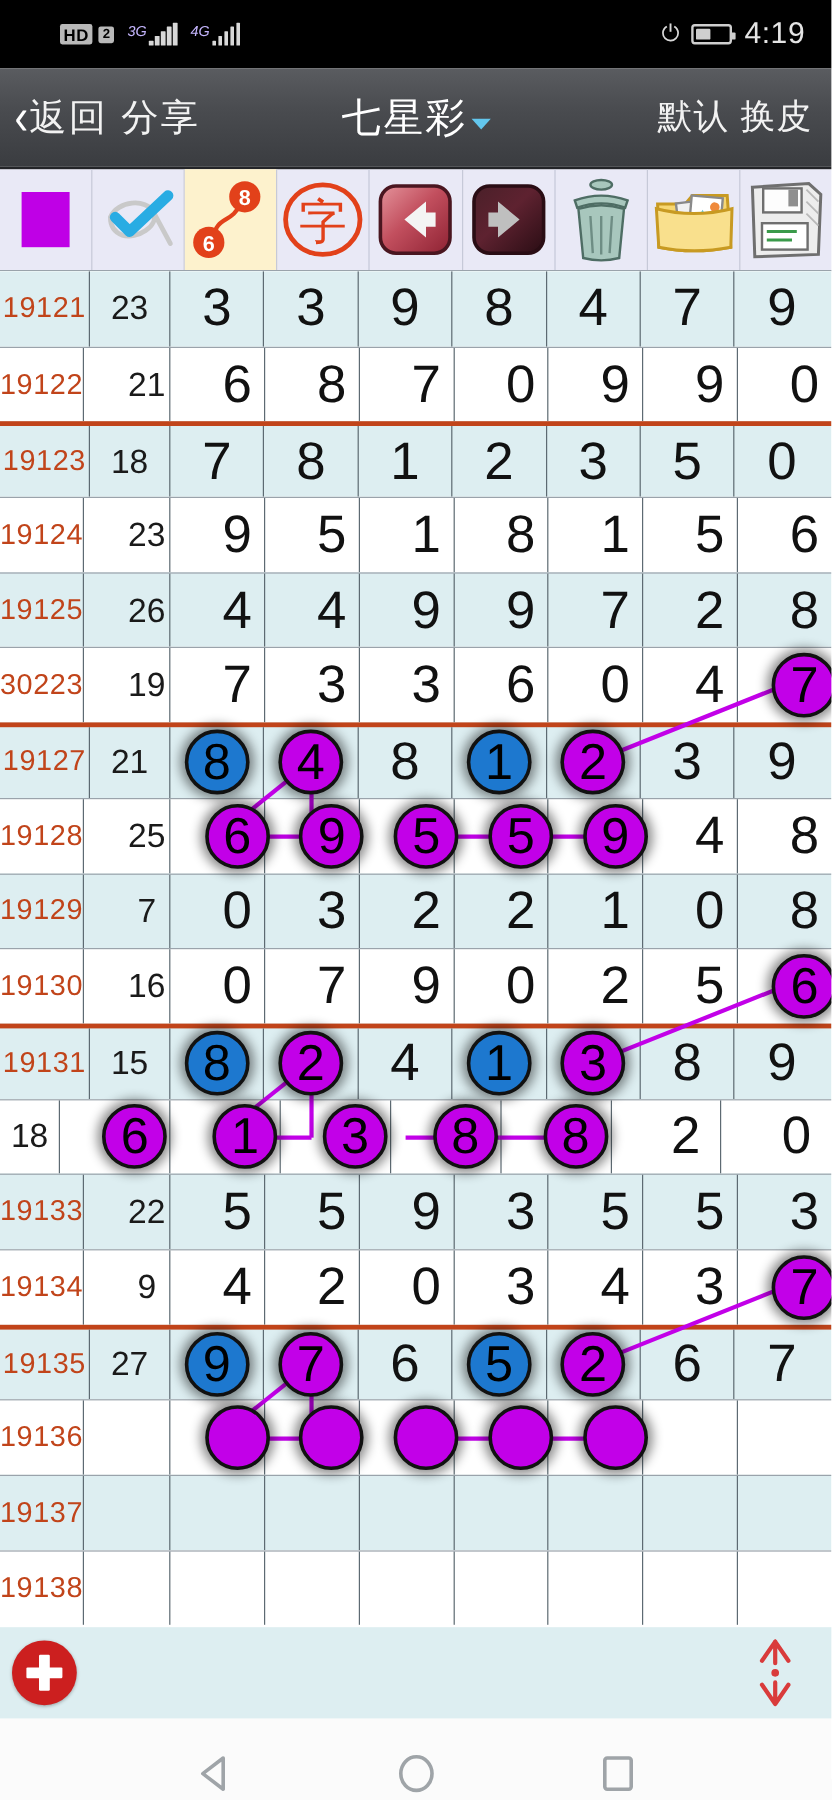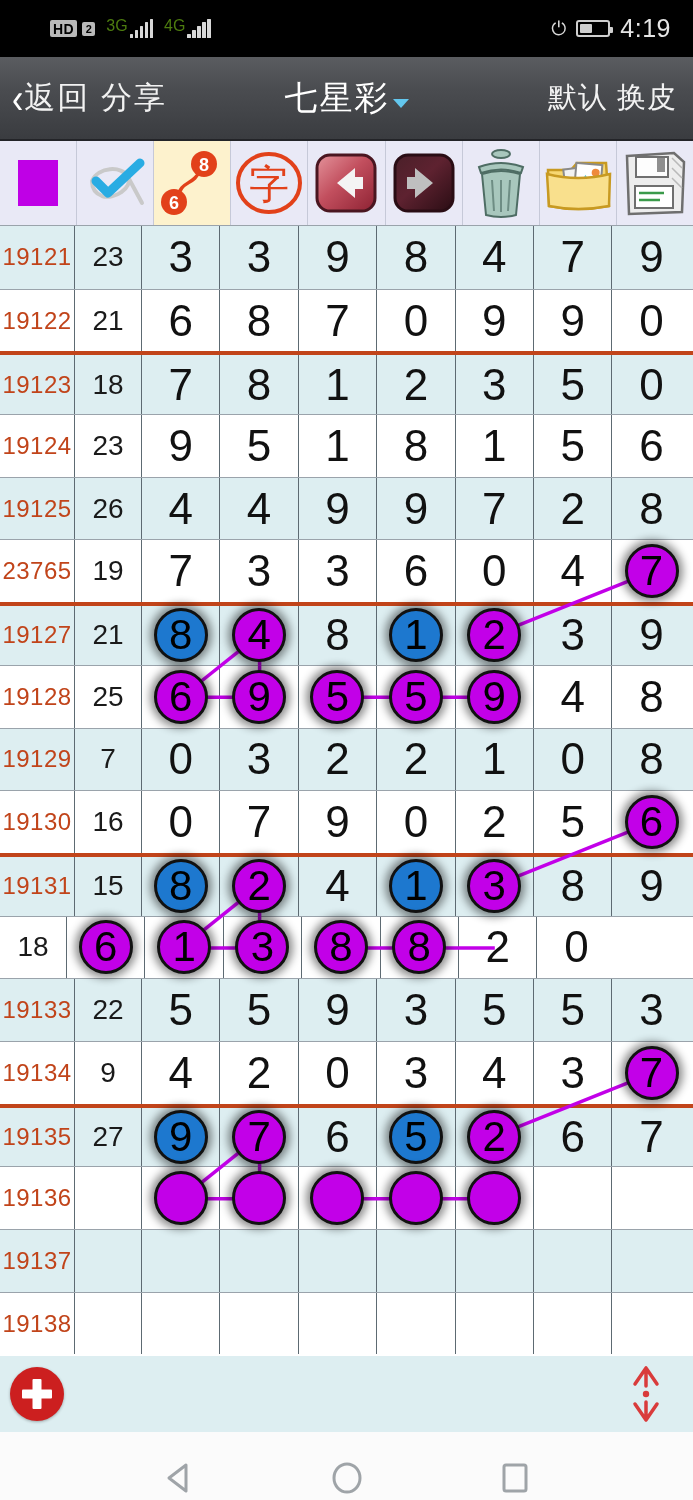--- a/index.html
+++ b/index.html
@@ -25,21 +25,21 @@
     display: inline-flex; align-items: center; justify-content: center;
     background: #b9b9b9; color: #000; font-size: 14px; font-weight: bold;
     height: 17px; padding: 0 3px; border-radius: 2px; letter-spacing: .5px;
   }
   .sim2 {
     display: inline-flex; align-items: center; justify-content: center;
     background: #b9b9b9; color: #000; font-size: 11px; font-weight: bold;
     width: 13px; height: 14px; border-radius: 2px;
   }
   .netgrp { display: flex; align-items: flex-end; gap: 1px; position: relative; margin-left: 6px; }
-  .netlbl { font-size: 16px; line-height: 12px; color: #4d7c0f; margin-right: 1px; align-self: flex-start; }
+  .netlbl { font-size: 12px; line-height: 12px; color: #c4b5fd; margin-right: 1px; align-self: flex-start; font-style: italic; }
   .bars { display: flex; align-items: flex-end; gap: 1.5px; height: 18px; }
   .bars i { width: 3.5px; background: #d8d8d8; display: block; border-radius: .5px; }
   .bars i:nth-child(1) { height: 4px; }
   .bars i:nth-child(2) { height: 8px; }
   .bars i:nth-child(3) { height: 12px; }
   .bars i:nth-child(4) { height: 16px; }
   .bars i:nth-child(5) { height: 19px; }
   .bt-icon { font-size: 19px; line-height: 19px; color: #d8d8d8; }
   .battery {
     width: 34px; height: 17px; border: 2px solid #cfcfcf; border-radius: 3px;
@@ -98,21 +98,21 @@
     position: relative; width: 693px; height: 1130px;
     background: #ffffff; overflow: hidden;
   }
   .row {
     position: relative; display: flex; height: 62.7px; width: 693px;
     align-items: stretch;
   }
   .row.shade { background: #ddeef1; }
   .row.plain { background: #ffffff; }
   .row.thickline { border-top: 4px solid #c1441a; }
-  .row.thinline  { border-top: 1px solid #9aa3ab; }
+  .row.thinline  { border-top: 1px solid #9aa3ab; gap: 33px; }
   .cell {
     position: relative; display: flex; align-items: center; justify-content: center;
     border-right: 1px solid #5d6a72; color: #111111;
   }
   .c-id    { width: 75px;  font-size: 24px; color: #c1441a; letter-spacing: .5px; text-align: center; }
   .c-sum   { width: 67px;  font-size: 28px; color: #1a1a1a; }
   .c-d     { width: 78.4px; font-size: 44px; color: #111111; }
   .cell:last-child { border-right: none; }
 
   
@@ -345,21 +345,21 @@
         <div class="cell c-sum">26</div>
         <div class="cell c-d">4</div>
         <div class="cell c-d">4</div>
         <div class="cell c-d">9</div>
         <div class="cell c-d">9</div>
         <div class="cell c-d">7</div>
         <div class="cell c-d">2</div>
         <div class="cell c-d">8</div>
       </div>
       <div class="row plain thinline">
-        <div class="cell c-id">23765</div>
+        <div class="cell c-id">30223</div>
         <div class="cell c-sum">19</div>
         <div class="cell c-d">7</div>
         <div class="cell c-d">3</div>
         <div class="cell c-d">3</div>
         <div class="cell c-d">6</div>
         <div class="cell c-d">0</div>
         <div class="cell c-d">4</div>
         <div class="cell c-d">
           <span class="mark magenta">7</span>
         </div>

